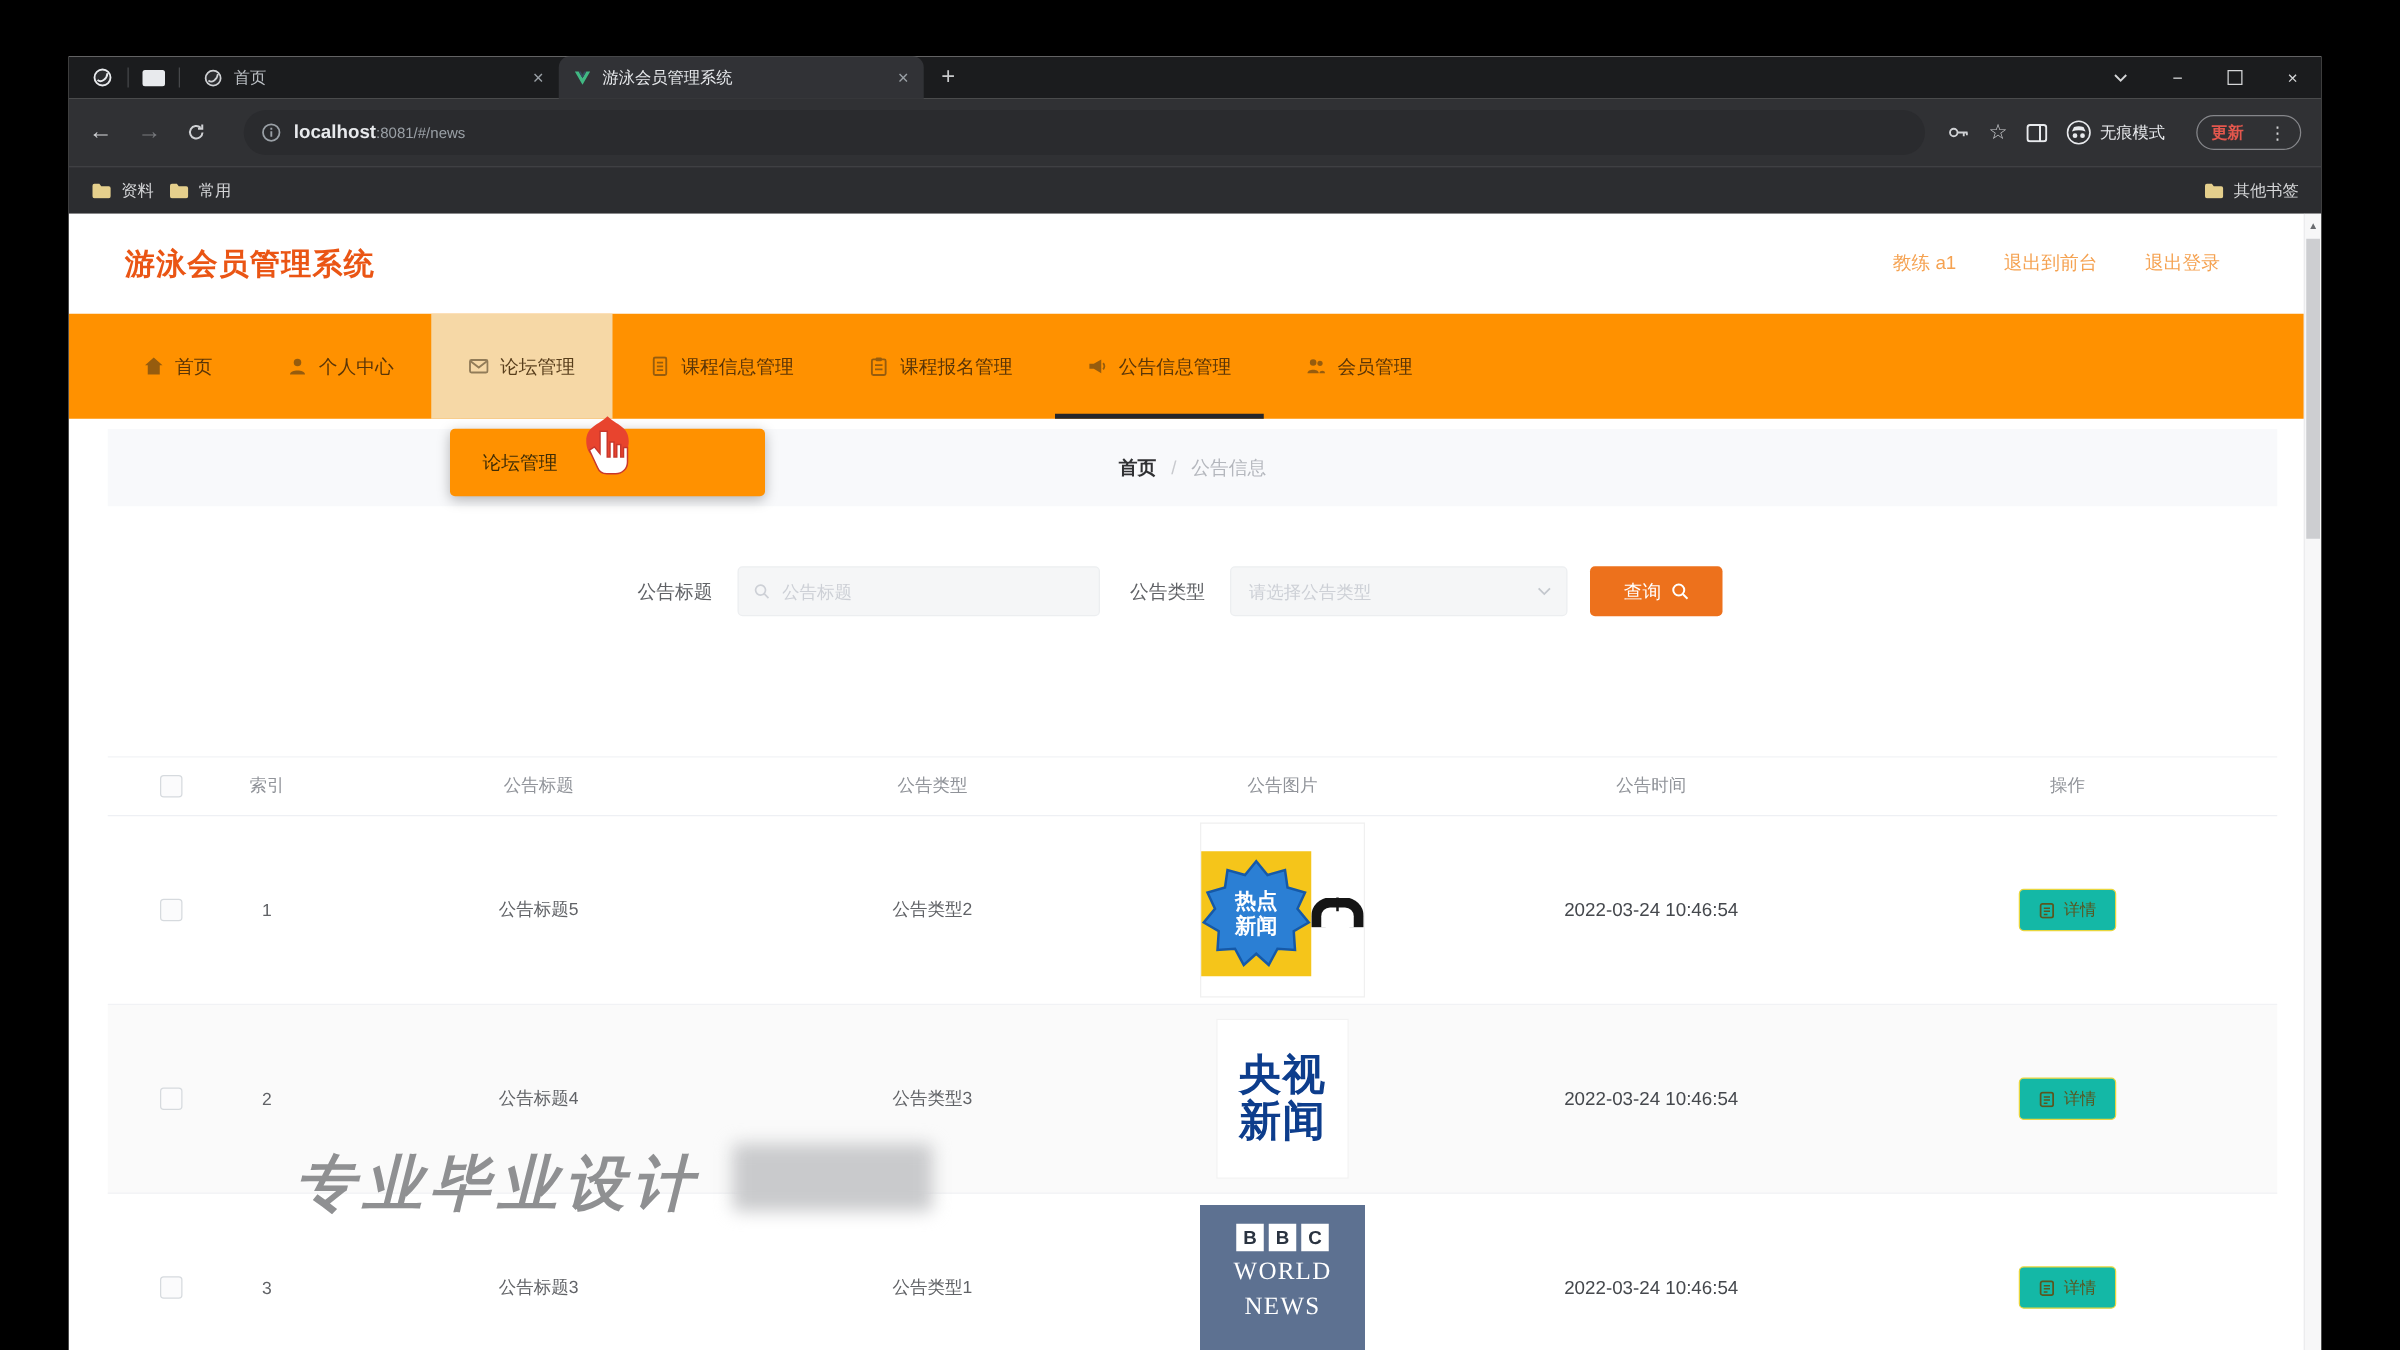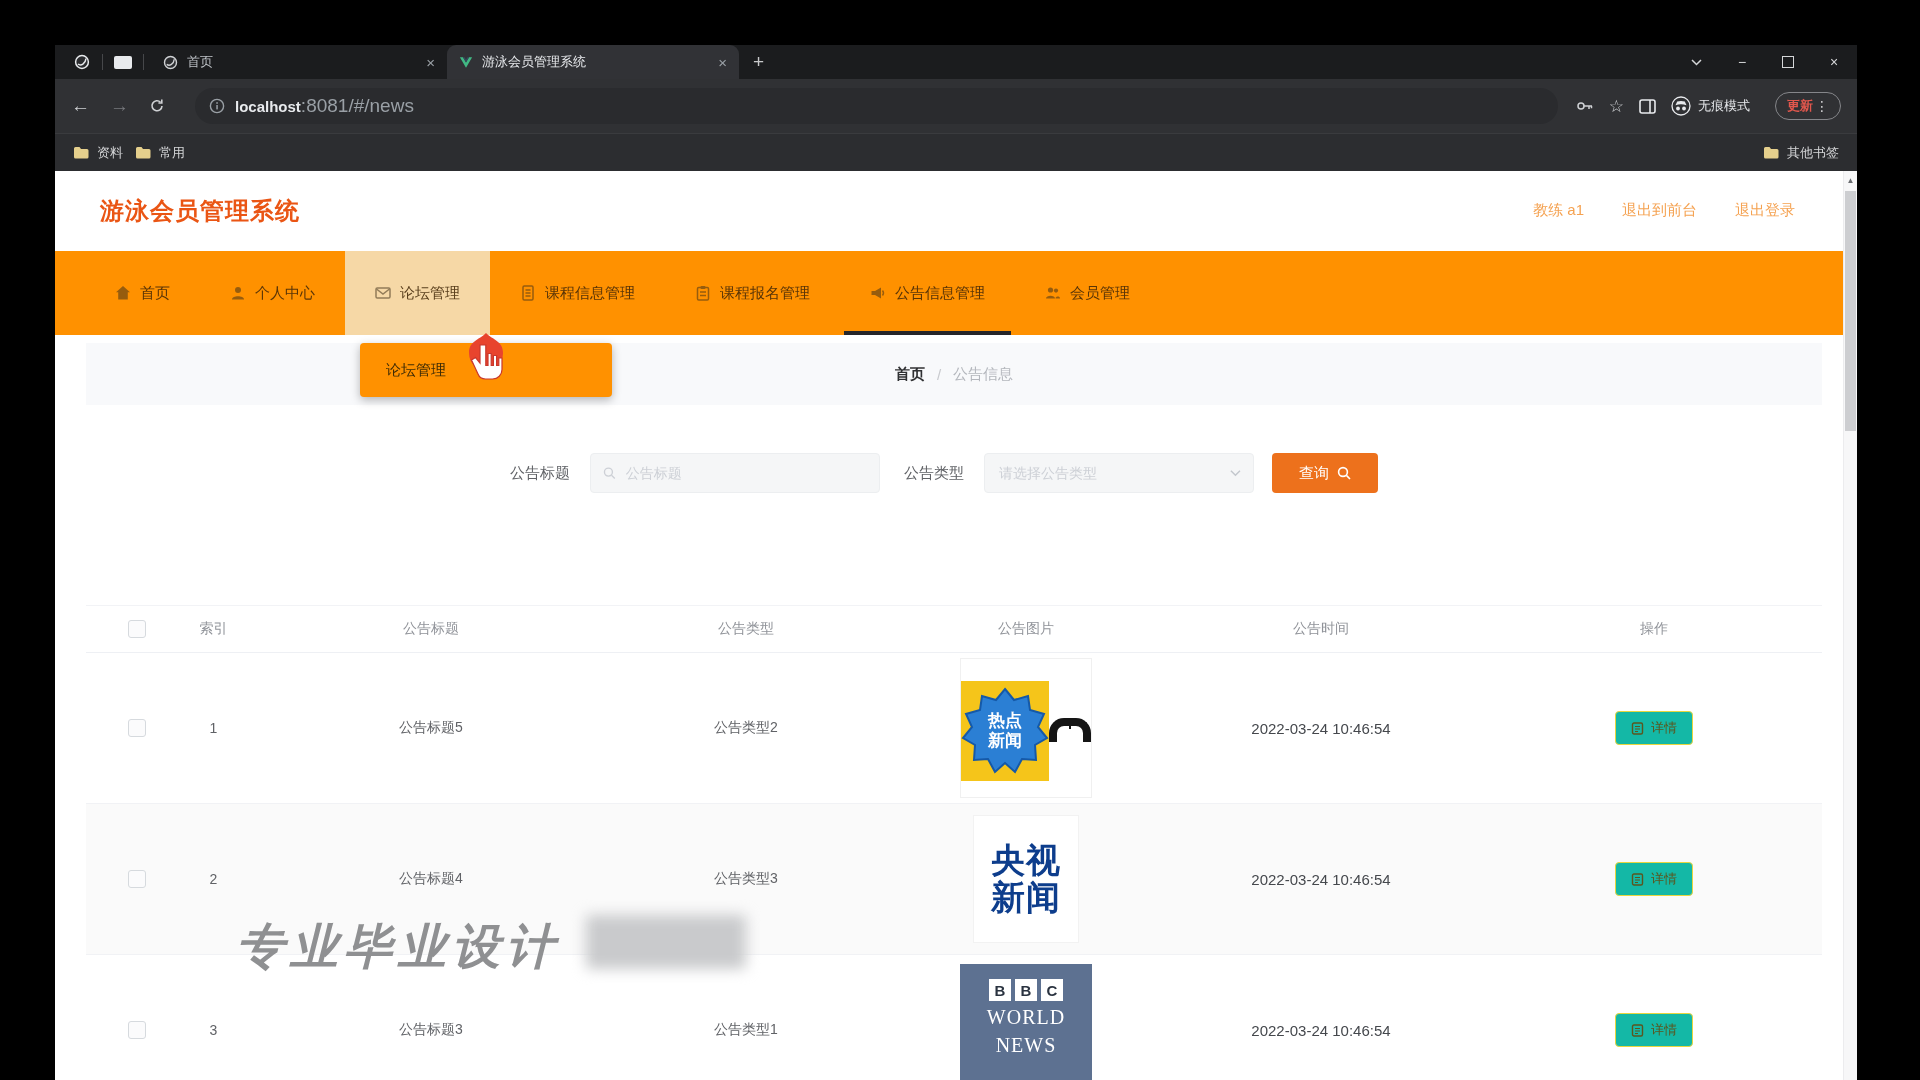--- a/index.html
+++ b/index.html
@@ -19,36 +19,36 @@
   .newtab{color:#c8c9cb;font-size:19px;margin-left:14px;cursor:pointer;}
   .wctls{margin-left:auto;display:flex;align-items:center;height:34px;}
   .wc{width:46px;height:34px;display:flex;align-items:center;justify-content:center;color:#d5d6d8;font-size:14px;cursor:pointer;}
   .wc .sq{width:10px;height:10px;border:1.4px solid #d5d6d8;}
 
   .toolbar{position:absolute;left:0;top:34px;right:0;height:54px;background:#303134;display:flex;align-items:center;padding:0 16px;box-sizing:border-box;}
   .navbtn{font-size:19px;color:#cfd1d4;margin-right:20px;cursor:pointer;}
   .navbtn.dim{color:#77797d;}
   .urlbox{flex:1;height:36px;background:#2a2b2e;border-radius:18px;display:flex;align-items:center;padding:0 14px;margin:0 10px;gap:10px;}
   .urlhost{color:#e8eaed;font-size:15px;font-weight:bold;}
-  .urlrest{color:#9aa0a6;font-size:19px;}
+  .urlrest{color:#9aa0a6;font-size:12px;}
   .tbicons{display:flex;align-items:center;gap:15px;margin-left:8px;}
   .inprivate{display:flex;align-items:center;gap:7px;color:#e8eaed;font-size:13px;}
-  .updatepill{display:flex;align-items:center;gap:2px;border:1px solid #85868a;border-radius:15px;padding:4px 11px;margin-left:10px;cursor:pointer;}
+  .updatepill{display:flex;align-items:center;gap:20px;border:1px solid #85868a;border-radius:15px;padding:4px 11px;margin-left:10px;cursor:pointer;}
   .updatepill .upd{color:#e2574d;font-size:13px;font-weight:bold;}
   .updatepill .dots{color:#d0d1d3;font-size:14px;}
 
   .bookmarks{position:absolute;left:0;top:88px;right:0;height:38px;background:#2c2d30;border-top:1px solid #3a3b3e;display:flex;align-items:center;padding:0 18px;gap:12px;box-sizing:border-box;}
   .bm{display:flex;align-items:center;gap:8px;color:#d5d6d8;font-size:13px;cursor:pointer;}
   .bm.other{margin-left:auto;align-items:center;}
 
   
   .pagearea{position:absolute;left:0;top:126px;right:0;bottom:0;background:#fff;overflow:hidden;}
 
   .apptitle{position:absolute;left:45px;top:24px;font-size:24px;font-weight:bold;color:#ea5514;letter-spacing:1px;}
-  .hlinks{position:absolute;right:62px;top:30px;display:flex;gap:38px;font-size:15px;color:#f5a251;}
+  .hlinks{position:absolute;right:81px;top:30px;display:flex;gap:38px;font-size:15px;color:#f5a251;}
   .hlinks span{cursor:pointer;white-space:nowrap;}
 
   .mainnav{position:absolute;left:0;top:80px;right:0;height:84px;background:#ff9100;display:flex;align-items:stretch;padding-left:30px;box-sizing:border-box;}
   .nav-item{display:flex;align-items:center;gap:9px;padding:0 30px;font-size:15px;color:rgba(66,40,8,.88);position:relative;cursor:pointer;white-space:nowrap;}
   .nav-item.active{background:#f6d8a6;}
   .nav-item.current::after{content:"";position:absolute;left:4px;right:4px;bottom:0;height:4px;background:#26262a;}
   .nicon{width:16px;height:16px;opacity:.55;flex:none;}
 
   .dropdown{position:absolute;left:305px;top:172px;width:252px;height:54px;background:#ff9100;border-radius:4px;
             box-shadow:0 3px 10px rgba(0,0,0,.28);display:flex;align-items:center;padding-left:26px;box-sizing:border-box;

